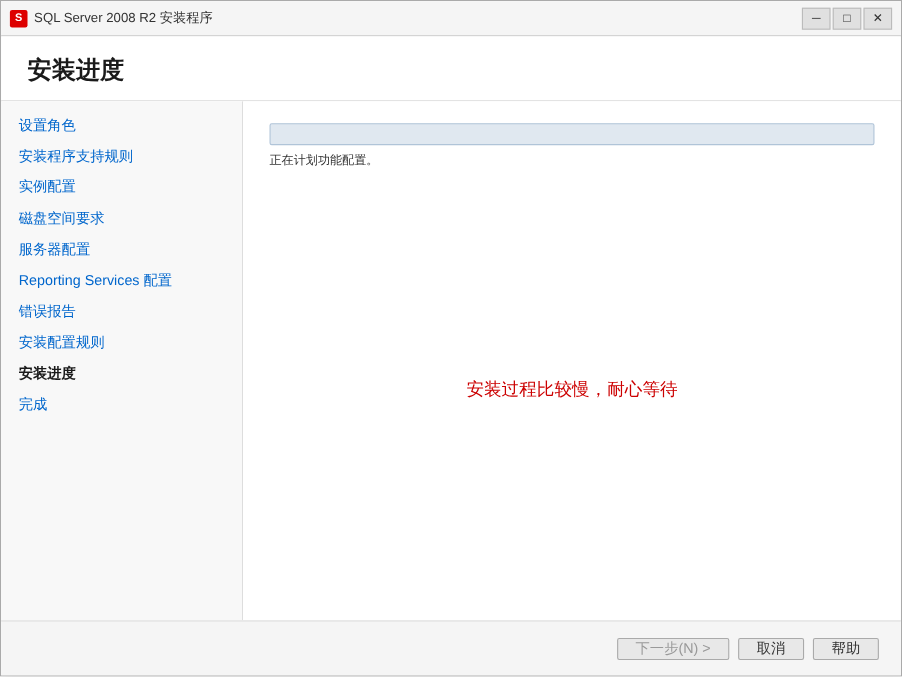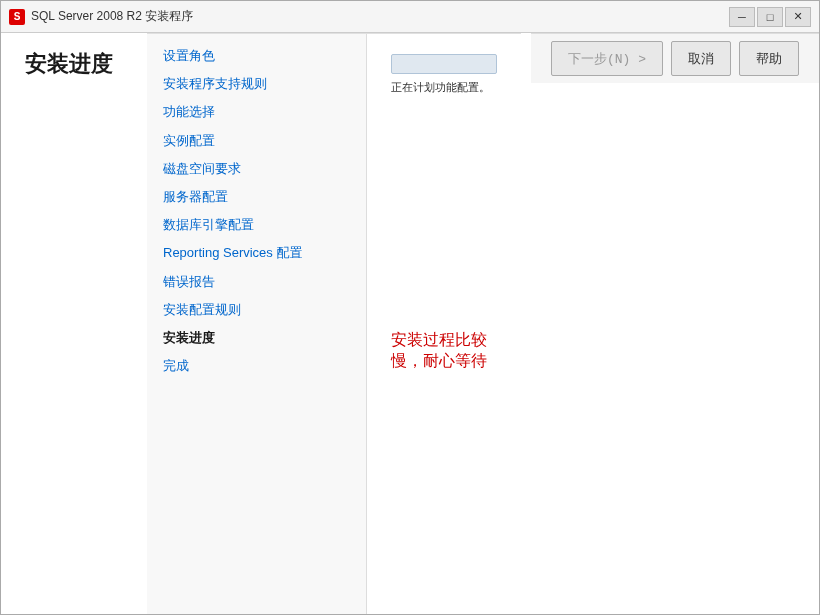--- a/index.html
+++ b/index.html
@@ -73,23 +73,22 @@
       align-items: center;
       justify-content: center;
       font-size: 11px;
       color: #333;
     }
 
     
     .main-content {
       flex: 1;
       display: flex;
-      flex-direction: row;
-      overflow: hidden;
-      gap: 10px;
+      flex-direction: column;
+      overflow: hidden;
     }
 
     
     .header {
       padding: 16px 24px 12px 24px;
       background: #fff;
       flex-shrink: 0;
     }
 
     .header-title {
@@ -188,29 +187,29 @@
       border-top: 1px solid #ddd;
       display: flex;
       align-items: center;
       justify-content: flex-end;
       padding: 0 20px;
       gap: 8px;
       flex-shrink: 0;
     }
 
     .footer-btn {
-      height: 35px;
+      height: 20px;
       padding: 0 16px;
       background: #e8e8e8;
       border: 1px solid #aaa;
       border-radius: 2px;
       cursor: pointer;
       font-size: 13px;
       color: #333;
-      font-family: Liberation Mono, monospace;
+      font-family: Liberation Sans, sans-serif;
       display: flex;
       align-items: center;
     }
 
     .footer-btn:disabled {
       color: #999;
       cursor: default;
     }
   </style>
 </head>
@@ -234,25 +233,23 @@
 
     <div class="header">
       <div class="header-title">安装进度</div>
     </div>
 
     <div class="body-area">
 
       <div class="sidebar">
       <div class="sidebar-item">设置角色</div>
           <div class="sidebar-item">安装程序支持规则</div>
-          <div class="sidebar-item">功能选择</div>
           <div class="sidebar-item">实例配置</div>
           <div class="sidebar-item">磁盘空间要求</div>
           <div class="sidebar-item">服务器配置</div>
-          <div class="sidebar-item">数据库引擎配置</div>
           <div class="sidebar-item">Reporting Services 配置</div>
           <div class="sidebar-item">错误报告</div>
           <div class="sidebar-item">安装配置规则</div>
           <div class="sidebar-item active">安装进度</div>
           <div class="sidebar-item">完成</div>
         </div>
 
       <div class="content-panel">
 
         <div class="progress-area">

